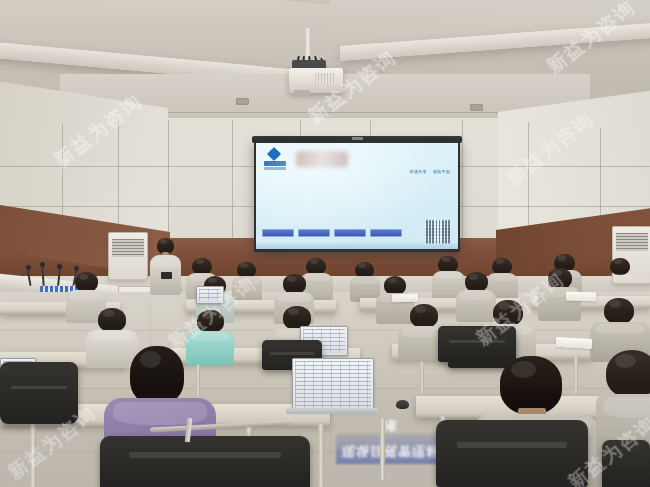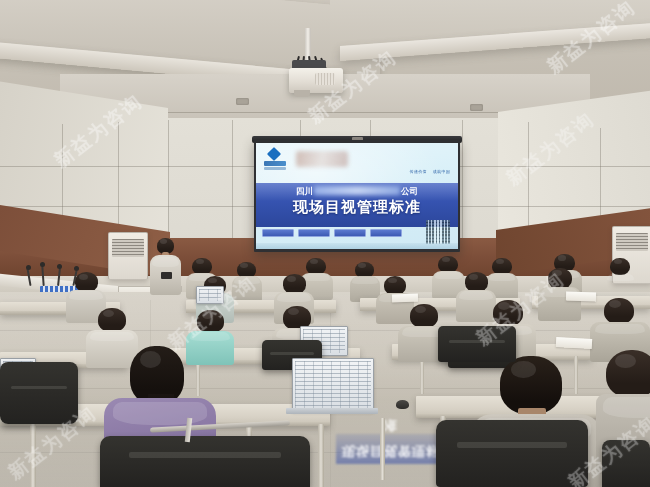--- a/index.html
+++ b/index.html
@@ -286,27 +286,20 @@
       <div class="logo-sub"></div>
     </div>
 
     <div class="slide-smear"></div>
 
     <div class="slide-slogans">
       <span class="slogan">传递价值</span>
       <span class="slogan">成就中国</span>
     </div>
 
-    <div class="title-band">
-      <div class="band-sheen"></div>
-      <div class="co-line">
-        <span>四川</span><span class="co-blur"></span><span>公司</span>
-      </div>
-      <div class="main-title">现场目视管理标准</div>
-    </div>
 
     <div class="tabbar">
       <div class="tab"></div>
       <div class="tab"></div>
       <div class="tab"></div>
       <div class="tab"></div>
     </div>
 
     <div class="slide-qr"></div>
     <div class="slide-foot"></div>

